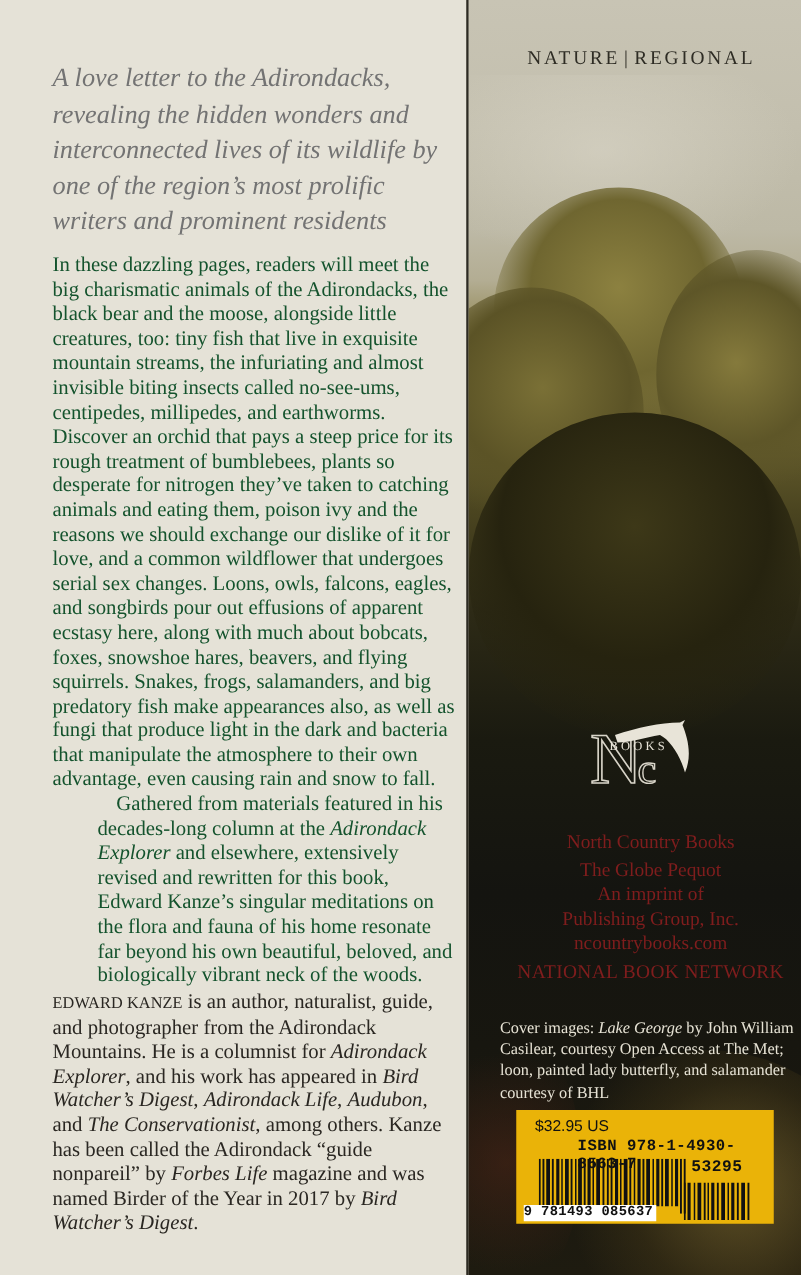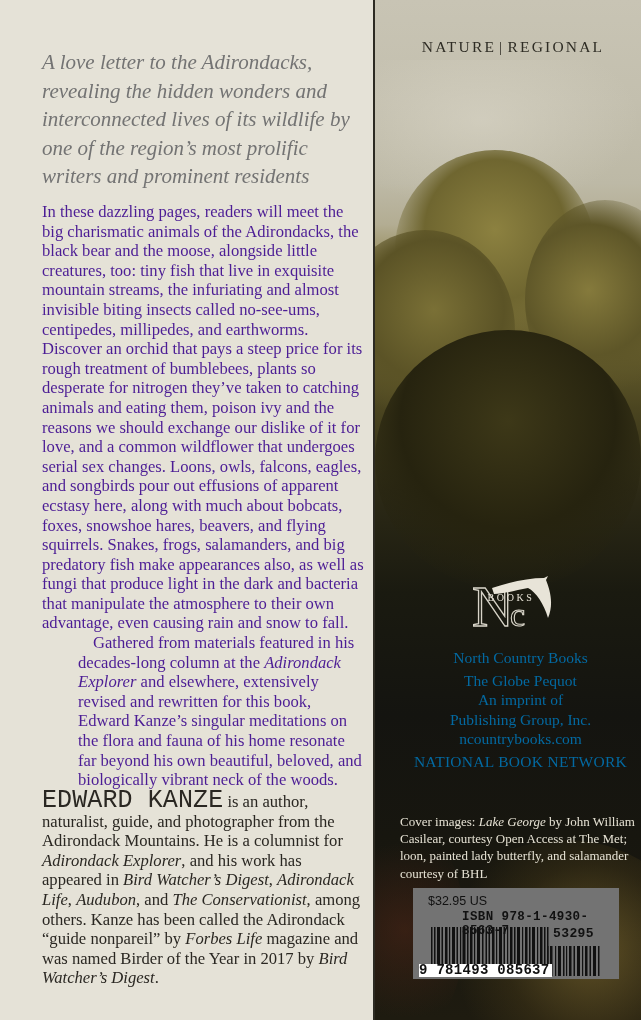--- a/index.html
+++ b/index.html
@@ -13,29 +13,29 @@
     .spine-line {
       position: absolute; left: 373px; top: 0; width: 2px; height: 1020px;
       background: #2c2a22;
     }
     .tagline {
       position: absolute; left: 42px; top: 48px; width: 320px;
       font-style: italic; font-size: 21px; line-height: 28.5px; color: #737373;
     }
     .body-copy {
       position: absolute; left: 42px; top: 202px; width: 322px;
-      font-size: 16.6px; line-height: 19.6px; color: #4c1d95;
+      font-size: 16.6px; line-height: 19.6px; color: #14532d;
     }
     .body-copy p { margin: 0; }
     .body-copy p.indent { text-indent: 15px; margin-left: 36px; }
     .bio {
       position: absolute; left: 42px; top: 791px; width: 322px;
       font-size: 16.6px; line-height: 19.6px; color: #2a2722;
     }
-    .bio .author-name { font-size: 25px; letter-spacing: 0.1px; font-family: Liberation Mono, monospace; }
+    .bio .author-name { font-size: 13px; letter-spacing: 0.1px; }
     .it { font-style: italic; }
 
     
     .painting {
       position: absolute; left: 375px; top: 0; width: 266px; height: 1020px; overflow: hidden;
       background: linear-gradient(180deg,
         #c8c4b4 0%, #c3bfae 10%, #bdb9a6 18%, #b3ad93 22%,
         #8a7f45 27%, #6b6230 33%, #4b4520 40%, #2d2a16 48%,
         #1a1a10 58%, #141410 70%, #17160f 82%, #1e1b10 100%);
     }
@@ -65,53 +65,53 @@
 
     
     .logo { position: absolute; left: 470px; top: 570px; width: 90px; height: 72px; }
     .logo svg { position: absolute; left: 0; top: 0; }
     .logo-books {
       position: absolute; left: 475px; top: 592px; width: 72px; text-align: center;
       font-size: 10px; letter-spacing: 2.6px; color: #e8e4d8; font-weight: normal;
     }
 
     .publisher {
-      position: absolute; left: 400px; top: 648px; width: 241px; text-align: center;
-      color: #0369a1; font-size: 15.5px; line-height: 19.6px;
+      position: absolute; left: 400px; top: 664px; width: 241px; text-align: center;
+      color: #7f1d1d; font-size: 15.5px; line-height: 19.6px;
     }
     .publisher .gap { height: 3px; }
     .publisher .caps { letter-spacing: 0.3px; }
 
     .credits {
       position: absolute; left: 400px; top: 813px; width: 241px; 
       color: #e6e2d4; font-size: 13px; line-height: 17.2px;
     }
 
     
     .barcode-box {
       position: absolute; left: 413px; top: 888px; width: 206px; height: 91px;
-      background: #737373;
+      background: #eab308;
     }
     .price {
       position: absolute; left: 15px; top: 6px;
       font-family: "Liberation Sans", "DejaVu Sans", sans-serif; font-size: 12.5px; color: #111;
     }
     .isbn {
       position: absolute; left: 17px; top: 22px;
       font-family: "Liberation Mono", "DejaVu Sans Mono", monospace; font-size: 12.5px; font-weight: bold; color: #111; letter-spacing: 0.4px; margin-left: 32px;
     }
     .bars-main { position: absolute; left: 18px; top: 39px; width: 118px; height: 44px; }
     .bars-addon { position: absolute; left: 134px; top: 58px; width: 54px; height: 30px; }
     .addon-num {
       position: absolute; left: 140px; top: 38px;
       font-family: "Liberation Mono", "DejaVu Sans Mono", monospace; font-size: 13px; font-weight: bold; color: #111; letter-spacing: 0.4px;
     }
     .ean-num {
       position: absolute; left: 6px; top: 76px; background: #fff; padding: 0 2px 0 0;
-      font-family: "Liberation Mono", "DejaVu Sans Mono", monospace; font-size: 14px; font-weight: bold; color: #111; letter-spacing: 0.3px; line-height: 13px;
+      font-family: "Liberation Mono", "DejaVu Sans Mono", monospace; font-size: 11px; font-weight: bold; color: #111; letter-spacing: 0.3px; line-height: 13px;
     }
   </style>
 </head>
 <body>
 
 <div class="left-panel">
   <div class="tagline">A love letter to the Adirondacks, revealing the hidden wonders and interconnected lives of its wildlife by one of the region’s most prolific writers and prominent residents</div>
 
   <div class="body-copy">
     <p>In these dazzling pages, readers will meet the big charismatic animals of the Adirondacks, the black bear and the moose, alongside little creatures, too: tiny fish that live in exquisite mountain streams, the infuriating and almost invisible biting insects called no-see-ums, centipedes, millipedes, and earthworms. Discover an orchid that pays a steep price for its rough treatment of bumblebees, plants so desperate for nitrogen they’ve taken to catching animals and eating them, poison ivy and the reasons we should exchange our dislike of it for love, and a common wildflower that undergoes serial sex changes. Loons, owls, falcons, eagles, and songbirds pour out effusions of apparent ecstasy here, along with much about bobcats, foxes, snowshoe hares, beavers, and flying squirrels. Snakes, frogs, salamanders, and big predatory fish make appearances also, as well as fungi that produce light in the dark and bacteria that manipulate the atmosphere to their own advantage, even causing rain and snow to fall.</p>

